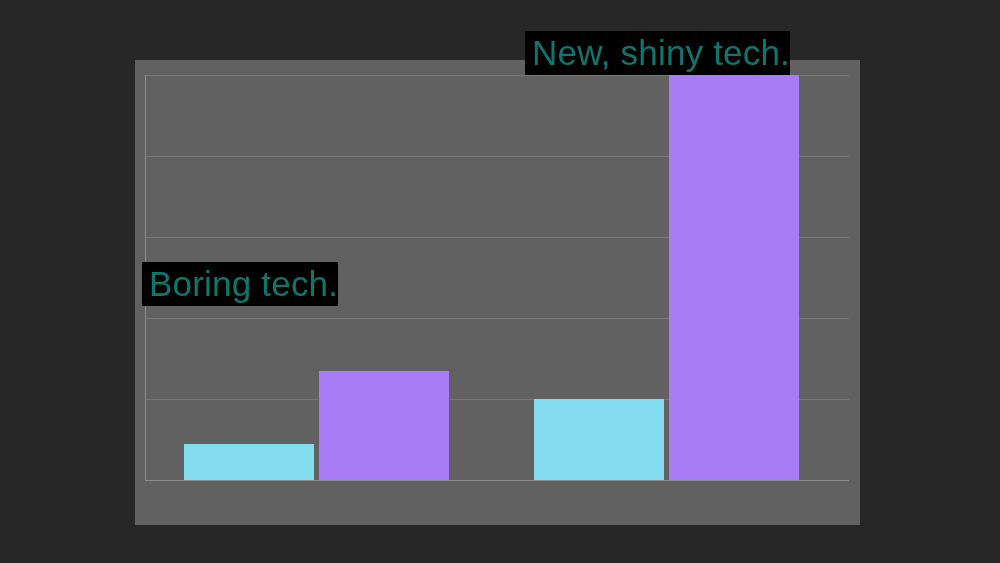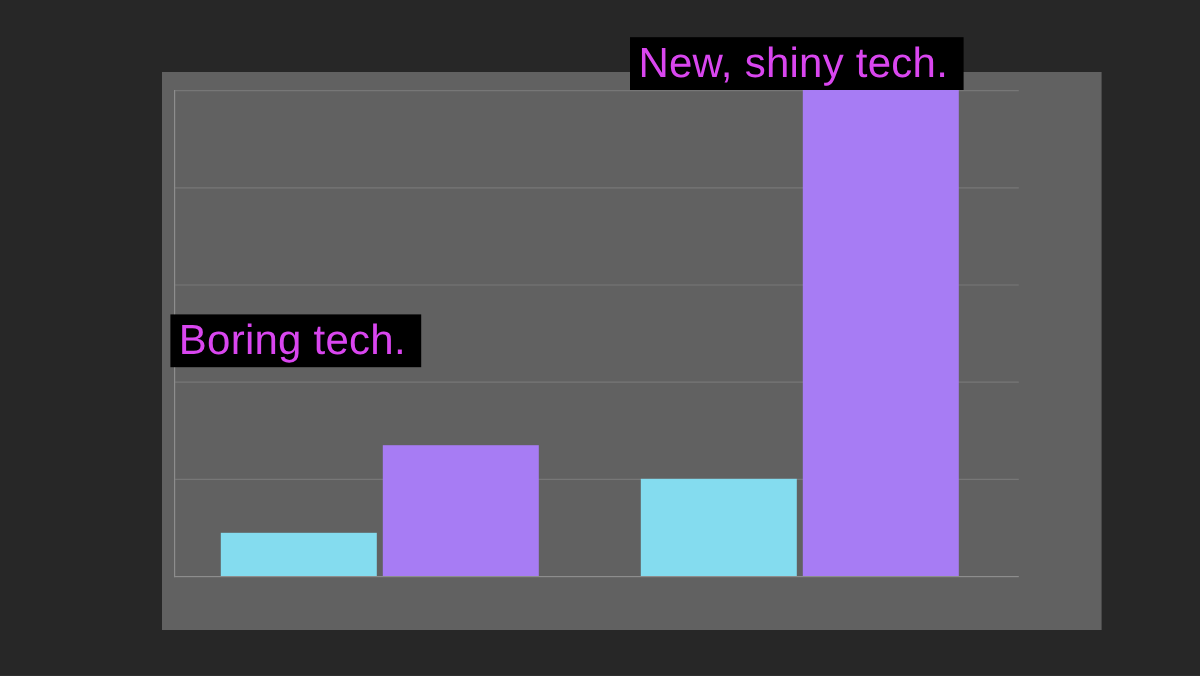--- a/index.html
+++ b/index.html
@@ -4,21 +4,21 @@
 <style>
   html,body{
     margin:0;padding:0;width:1000px;height:563px;
     background:#272727;
     font-family:-apple-system,BlinkMacSystemFont,"Segoe UI",Helvetica,Arial,sans-serif;
     overflow:hidden;
   }
   .panel{
     position:absolute;
     left:135px; top:60px;
-    width:783px; height:465px;
+    width:725px; height:465px;
     background:#616161;
   }
   .plot{
     position:absolute;
     left:10px; top:15px;
     width:703px; height:405px;
     border-left:1px solid #8d8d8d;
     border-bottom:1px solid #8d8d8d;
   }
   .gridline{
@@ -29,24 +29,24 @@
   }
   .bar{
     position:absolute;
     bottom:0;
   }
   .bar.blue{ background:#84dcef; }
   .bar.purple{ background:#a77cf4; }
   .annot{
     position:absolute;
     background:#000;
-    color:#d946ef;
+    color:#0f766e;
     font-size:35px;
     line-height:1;
-    padding:4px 13px 5px 7px;
+    padding:4px 0 5px 7px;
     letter-spacing:0.2px;
     white-space:nowrap;
   }
 </style>
 </head>
 <body>
 
 <div class="panel">
   <div class="plot">
 

